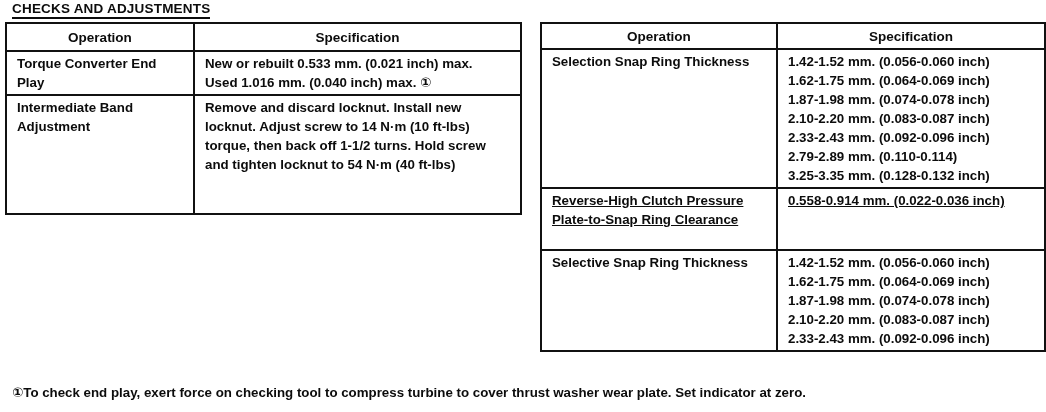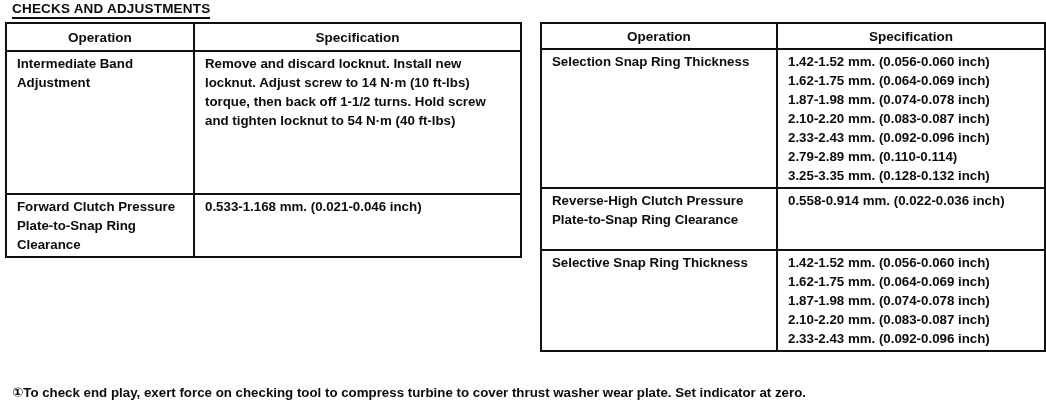--- a/index.html
+++ b/index.html
@@ -69,57 +69,57 @@
     top: 384px;
     width: 1040px;
     font-size: 13.3px;
     font-weight: 700;
     line-height: 17px;
   }
   
   #left-table tr.hdr  { height: 28px; }
   #left-table tr.r0 { height: 42px; }
   #left-table tr.r1 { height: 43px; }
-  #left-table tr.r2 { height: 143px; }
+  #left-table tr.r2 { height: 119px; }
   #left-table tr.r3 { height: 61px; }
   #left-table tr.r4 { height: 57px; }
   
   #right-table tr.hdr { height: 26px; }
   #right-table tr.r0 { height: 137px; }
-  #right-table tr.r1 { height: 62px; }
+  #right-table tr.r1 { height: 62px; text-decoration: underline; }
   #right-table tr.r2 { height: 98px; }
 </style>
 </head>
 <body>
 
 <div class="page-title">CHECKS AND ADJUSTMENTS</div>
 
 <table class="spec-table" id="left-table">
   <colgroup>
       <col class="op-col">
       <col class="spec-col">
     </colgroup>
   <tbody>
       <tr class="hdr">
     <th>Operation</th>
     <th>Specification</th>
   </tr>
+  <tr class="r1">
+    <td>Torque Converter End
+Play</td>
+    <td>New or rebuilt 0.533 mm. (0.021 inch) max.
+Used 1.016 mm. (0.040 inch) max. ①</td>
+  </tr>
   <tr class="r2">
     <td>Intermediate Band
 Adjustment</td>
     <td>Remove and discard locknut. Install new
 locknut. Adjust screw to 14 N·m (10 ft-lbs)
 torque, then back off 1-1/2 turns. Hold screw
 and tighten locknut to 54 N·m (40 ft-lbs)</td>
-  </tr>
-  <tr class="r3">
-    <td>Forward Clutch Pressure
-Plate-to-Snap Ring
-Clearance</td>
-    <td>0.533-1.168 mm. (0.021-0.046 inch)</td>
   </tr>
 </tbody>
   </table>
 
 <table class="spec-table" id="right-table">
   <colgroup>
       <col class="op-col">
       <col class="spec-col">
     </colgroup>
   <tbody>

